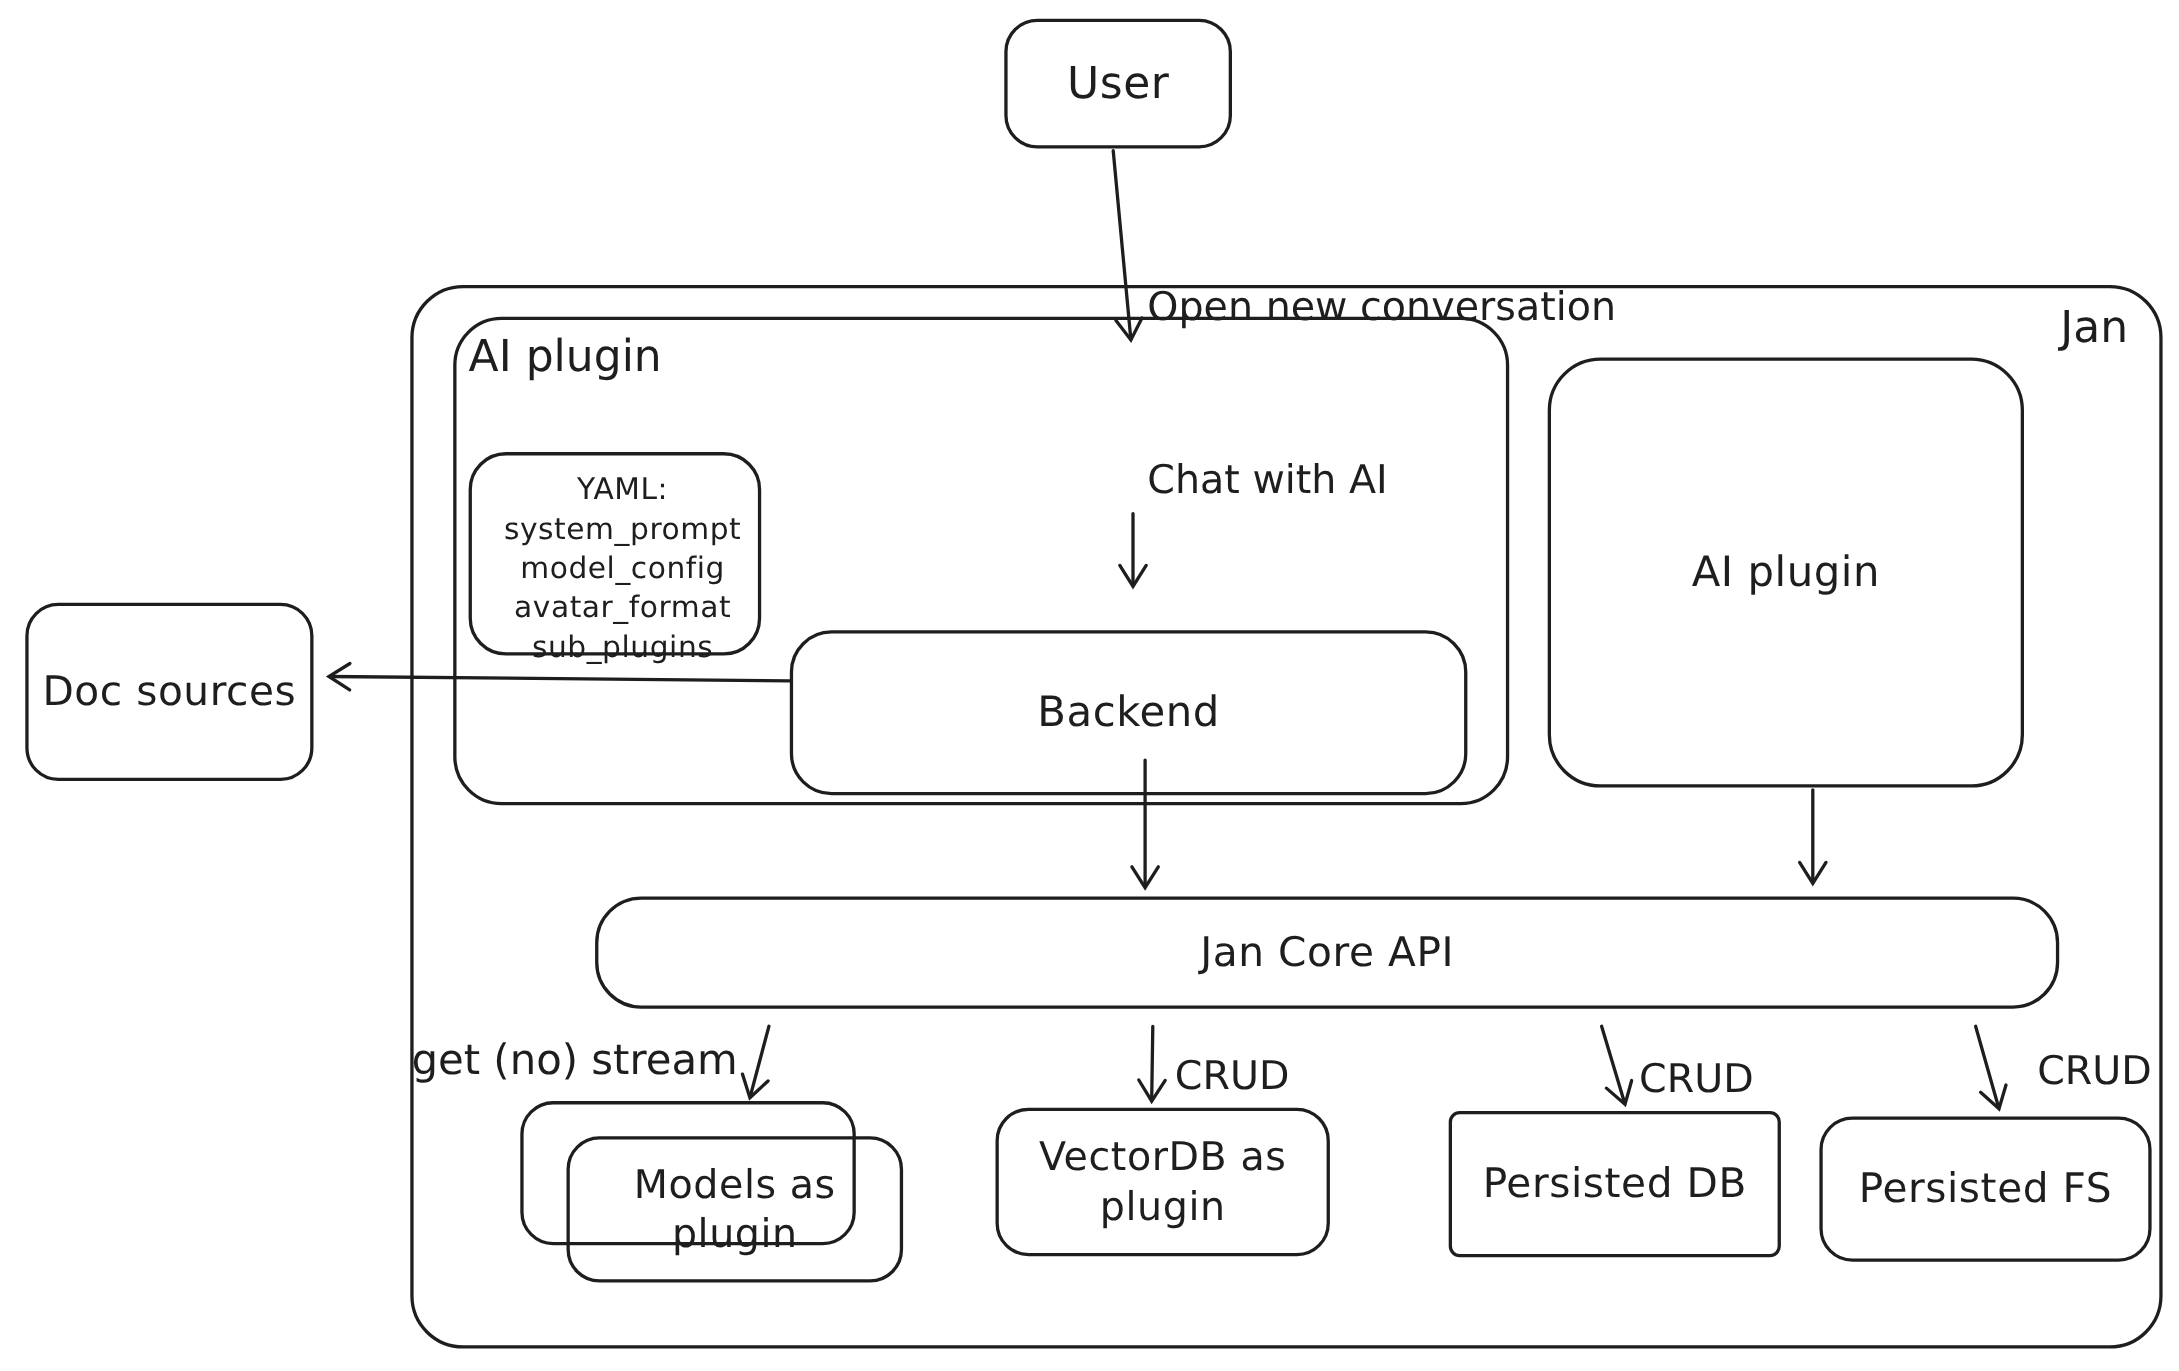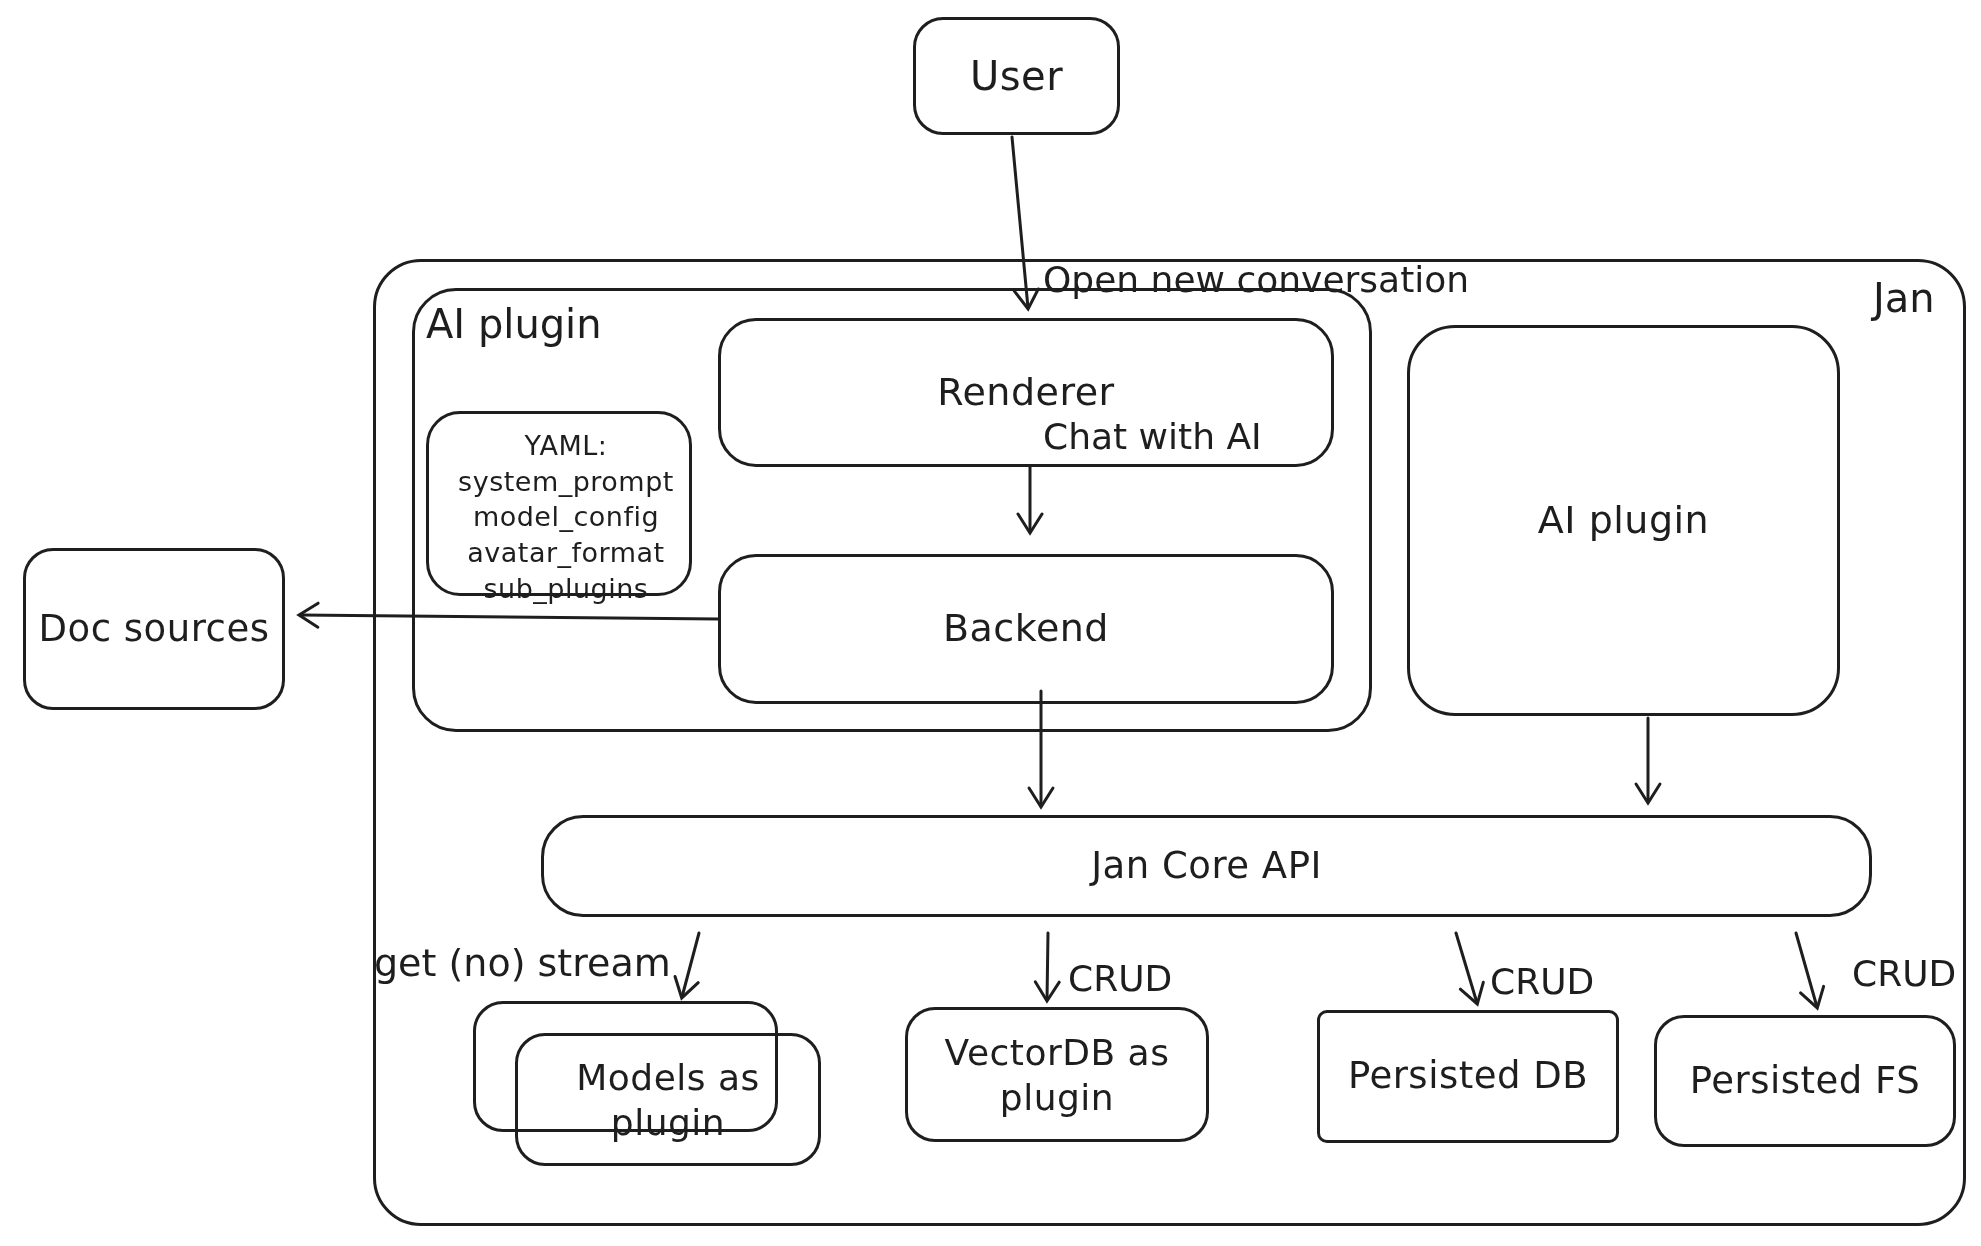--- a/index.html
+++ b/index.html
@@ -95,33 +95,30 @@
   </div>
 
   <div class="edge-label" style="left:1043px;top:150px;">
     <div>Open new conversation</div>
     <div>Chat with AI</div>
   </div>
 
   <div class="box container" style="left:412px;top:288px;width:960px;height:444px;border-radius:44px;"></div>
   <div class="floating-label" style="left:426px;top:298px;font-size:40px;">AI plugin</div>
 
-  <div class="box" style="left:718px;top:318px;width:616px;height:149px;border-radius:38px;">
-    <span>Renderer</span>
-  </div>
 
   <div class="box note" style="left:426px;top:411px;width:266px;height:185px;border-radius:34px;">
     <div>YAML:</div>
     <div>system_prompt</div>
     <div>model_config</div>
     <div>avatar_format</div>
     <div>sub_plugins</div>
   </div>
 
-  <div class="box" style="left:718px;top:554px;width:616px;height:150px;border-radius:38px;">
+  <div class="box" style="left:718px;top:573px;width:616px;height:150px;border-radius:38px;">
     <span>Backend</span>
   </div>
 
   <div class="box" style="left:23px;top:548px;width:262px;height:162px;border-radius:30px;font-size:37px;">
     <span>Doc sources</span>
   </div>
 
   <div class="box" style="left:1407px;top:325px;width:433px;height:391px;border-radius:48px;">
     <span>AI plugin</span>
   </div>

